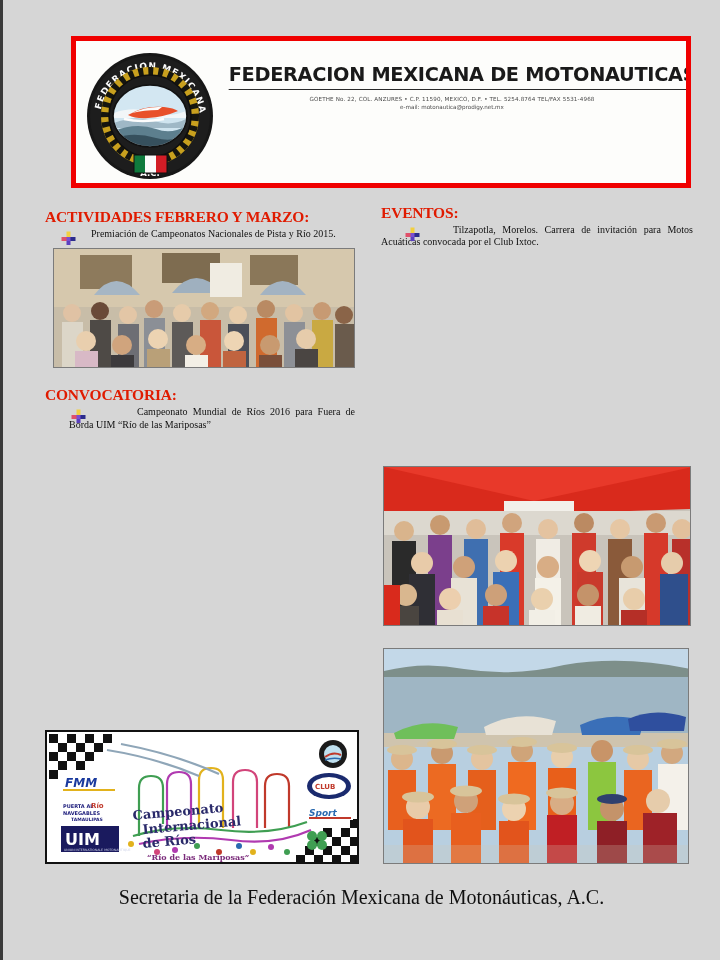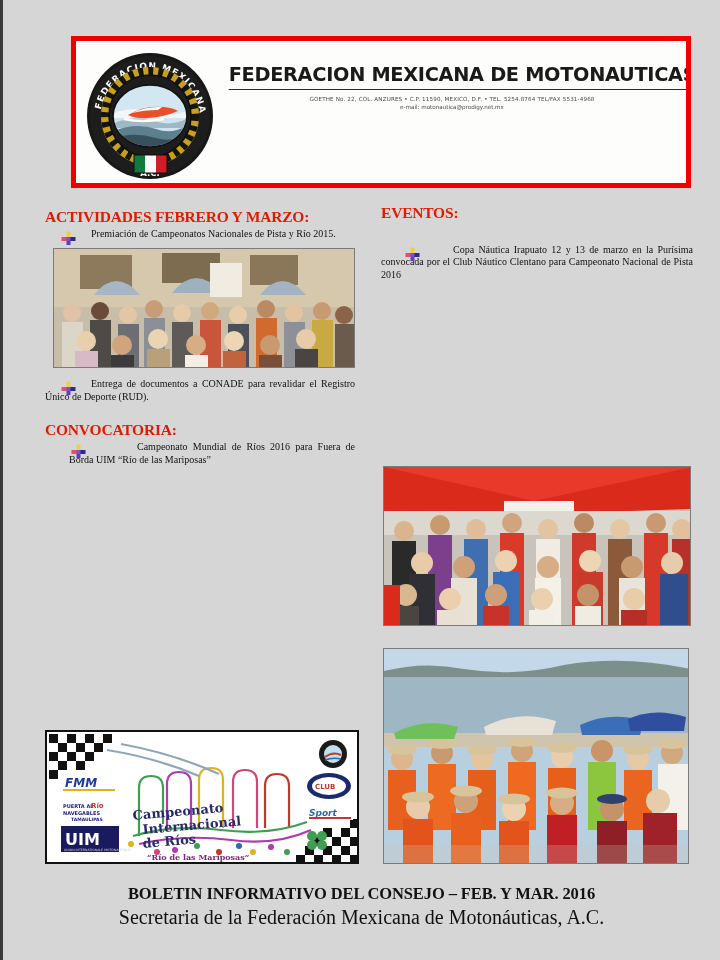--- a/index.html
+++ b/index.html
@@ -257,32 +257,20 @@
           <circle cx="180" cy="92" r="10" fill="#eed5b4"></circle>
             <rect x="169" y="102" width="23" height="18" fill="#c0643f"></rect>
           <circle cx="216" cy="96" r="10" fill="#c89a70"></circle>
             <rect x="205" y="106" width="23" height="14" fill="#7a4f3a"></rect>
           <circle cx="252" cy="90" r="10" fill="#e6ccab"></circle>
             <rect x="241" y="100" width="23" height="20" fill="#4a4542"></rect>
         </g>
       </svg>
     </div>
 
-    <div class="bullet-item" style="margin-top:6px;">
-      <span class="bullet-ico">
-        <svg viewBox="0 0 15 15" width="15" height="15">
-          <rect x="5.5" y="0.5" width="4" height="6" fill="#f2cf3f"></rect>
-          <rect x="5.5" y="6" width="4" height="8" fill="#5a3fbf"></rect>
-          <rect x="0.5" y="6" width="5.5" height="4" fill="#e0506a"></rect>
-          <rect x="9" y="6" width="5.5" height="4" fill="#2b2b8c"></rect>
-          <rect x="5.5" y="6" width="4" height="4" fill="#7a4fd0"></rect>
-        </svg>
-      </span>
-      <p>Entrega de documentos a CONADE para revalidar el Registro Único de Deporte (RUD).</p>
-    </div>
 
 
     <h2 class="sec-head" style="margin-top:18px;">CONVOCATORIA:</h2>
 
     <div class="bullet-item">
       <span class="bullet-ico" style="left:26px;">
         <svg viewBox="0 0 15 15" width="15" height="15">
           <rect x="5.5" y="0.5" width="4" height="6" fill="#f2cf3f"></rect>
           <rect x="5.5" y="6" width="4" height="8" fill="#5a3fbf"></rect>
           <rect x="0.5" y="6" width="5.5" height="4" fill="#e0506a"></rect>
@@ -421,33 +409,33 @@
         <circle cx="265" cy="113" r="5" fill="#3f9e52"></circle>
         <circle cx="275" cy="113" r="5" fill="#3f9e52"></circle>
       </g>
     </svg>
   </div>
 
   <div class="col-right">
 
     <h2 class="sec-head">EVENTOS:</h2>
 
-
-    <div class="bullet-item" style="margin-top:22px;">
+    <div class="bullet-item">
       <span class="bullet-ico" style="left:24px;">
         <svg viewBox="0 0 15 15" width="15" height="15">
           <rect x="5.5" y="0.5" width="4" height="6" fill="#f2cf3f"></rect>
           <rect x="5.5" y="6" width="4" height="8" fill="#5a3fbf"></rect>
           <rect x="0.5" y="6" width="5.5" height="4" fill="#e0506a"></rect>
           <rect x="9" y="6" width="5.5" height="4" fill="#2b2b8c"></rect>
           <rect x="5.5" y="6" width="4" height="4" fill="#7a4fd0"></rect>
         </svg>
       </span>
-      <p style="text-indent:72px;">Copa Náutica Irapuato 12 y 13 de marzo en la Purísima convocada por el Club Náutico Clentano para Campeonato Nacional de Pista 2016</p>
+      <p style="text-indent:72px;">Tilzapotla, Morelos. Carrera de invitación para Motos Acuáticas convocada por el Club Ixtoc.</p>
     </div>
+
   </div>
 
   <div class="photo" style="position:absolute; left:380px; top:466px; width:308px; height:160px;">
     <svg viewBox="0 0 308 160" width="308" height="160" preserveAspectRatio="none">
       <rect width="308" height="160" fill="#c9c4bb"></rect>
       <path d="M0 0 L308 0 L308 42 L0 52 Z" fill="#d92a1c"></path>
       <path d="M0 0 L150 34 L308 0 Z" fill="#e8392a"></path>
       <path d="M120 34 L190 34 L190 62 L120 62 Z" fill="#f2f0ea"></path>
       <rect x="0" y="44" width="308" height="24" fill="#dcd8cf"></rect>
       <g>
@@ -565,17 +553,16 @@
           <ellipse cx="82" cy="142" rx="16" ry="5.5"></ellipse>
         <ellipse cx="130" cy="150" rx="16" ry="5.5"></ellipse>
           <ellipse cx="178" cy="144" rx="16" ry="5.5"></ellipse>
       </g>
       <ellipse cx="228" cy="150" rx="15" ry="5" fill="#2f3f6e"></ellipse>
       <rect x="0" y="196" width="306" height="20" fill="#d0c6b2" opacity="0.25"></rect>
     </svg>
   </div>
 
   <div class="footer">
-    <div class="footer-main">BOLETIN INFORMATIVO DEL CONSEJO – FEB. Y MAR. 2016</div>
     <div class="footer-sub">Secretaria de la Federación Mexicana de Motonáuticas, A.C.</div>
   </div>
 
 </div>
 
 </body></html>

